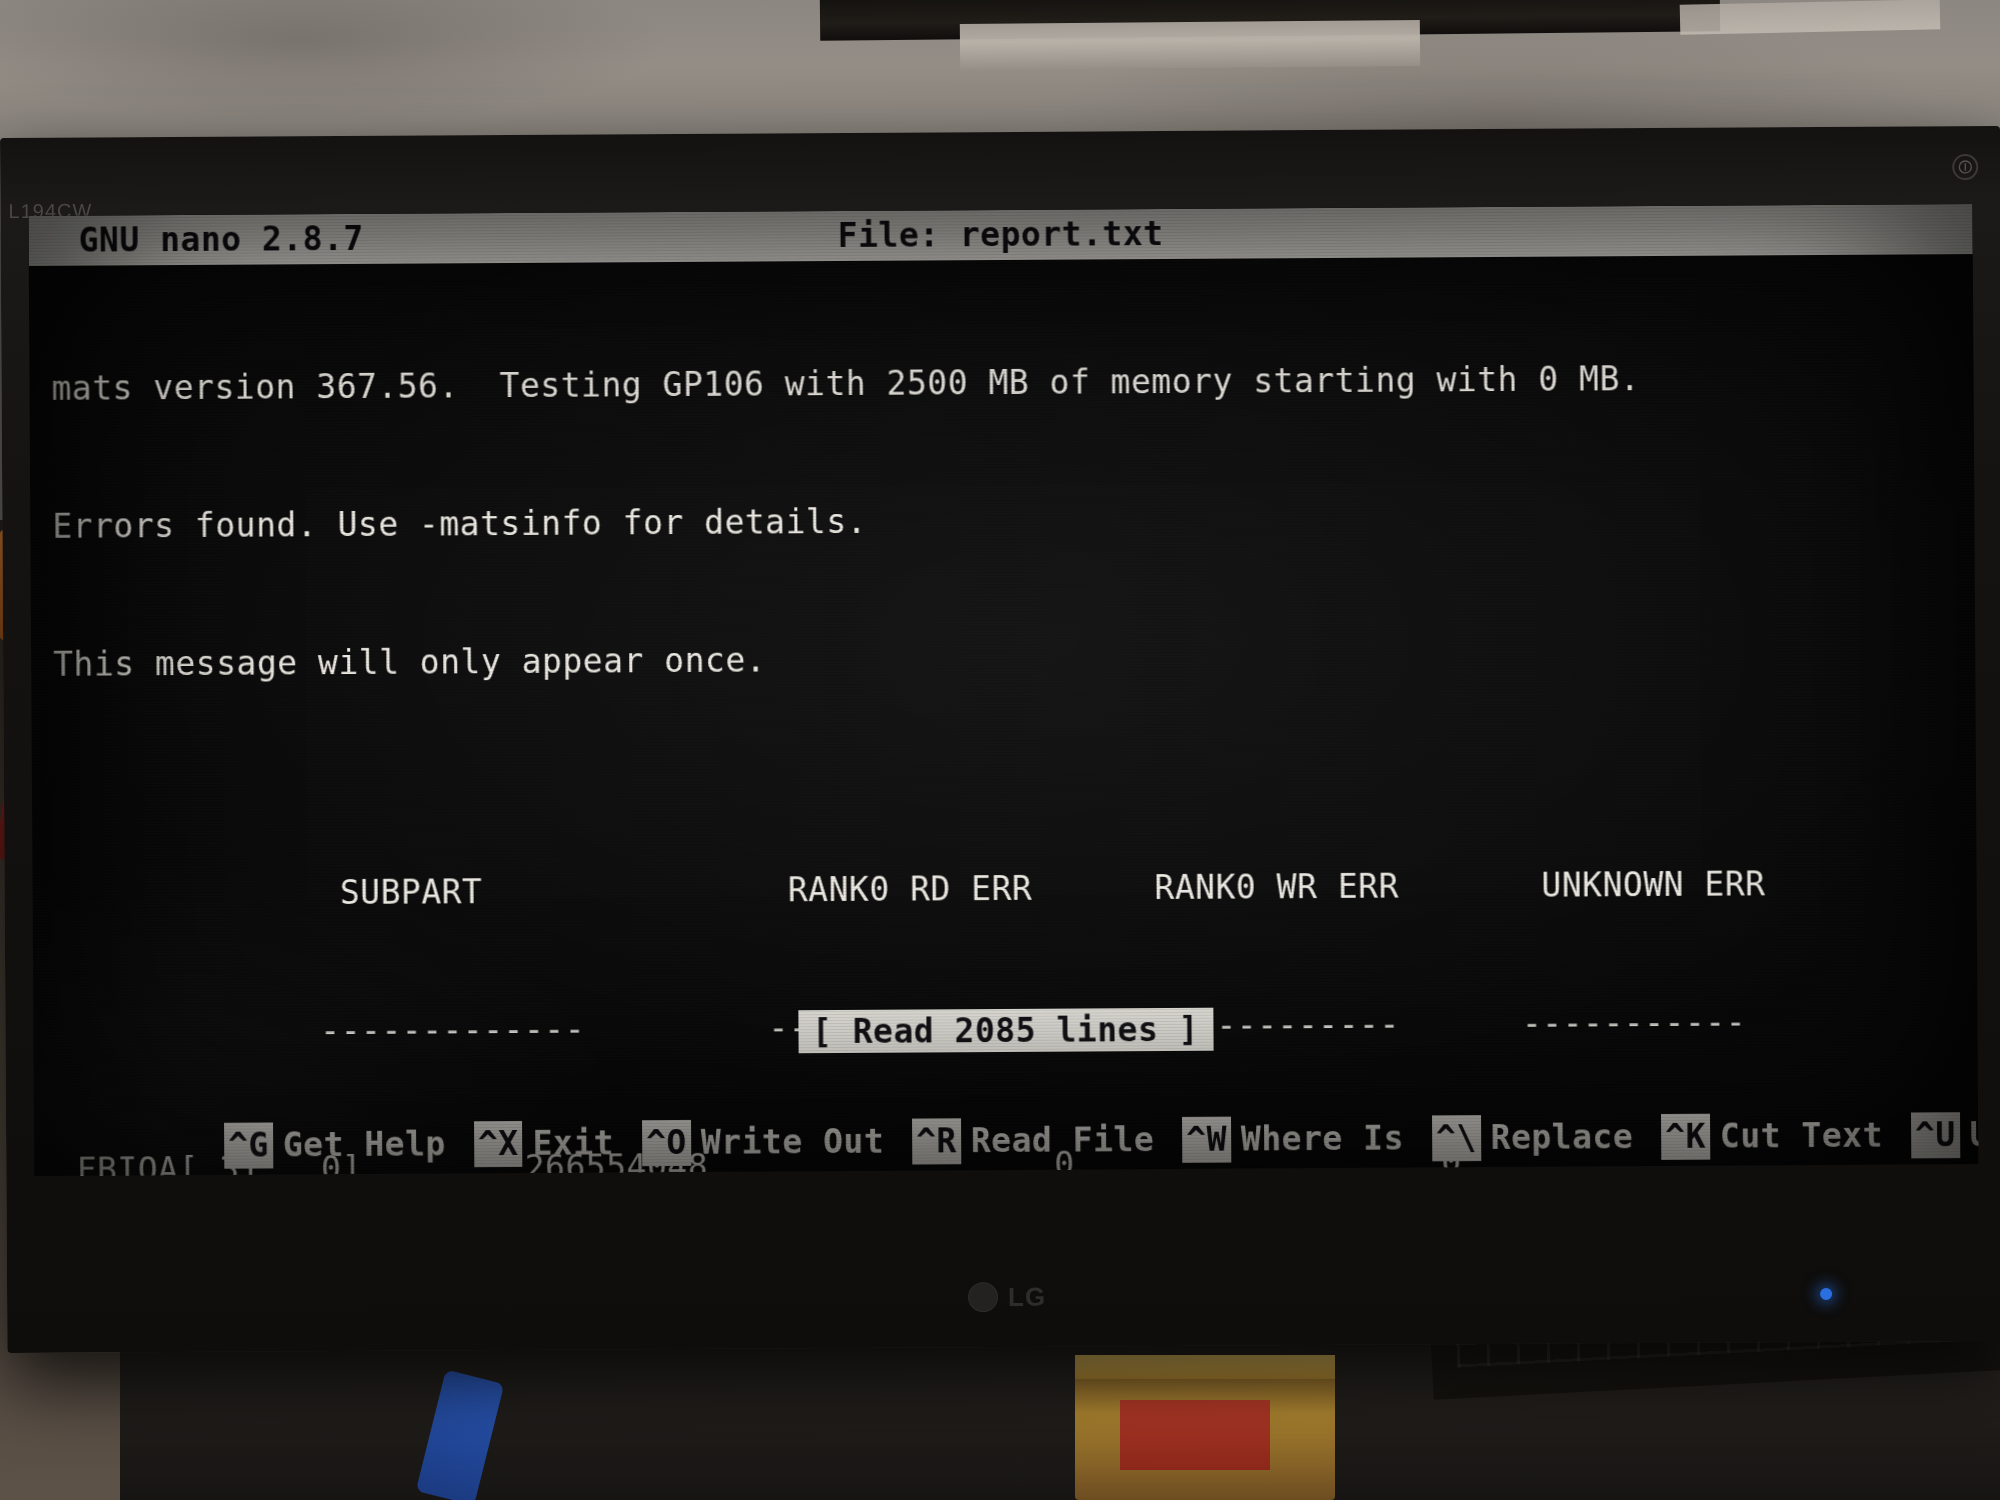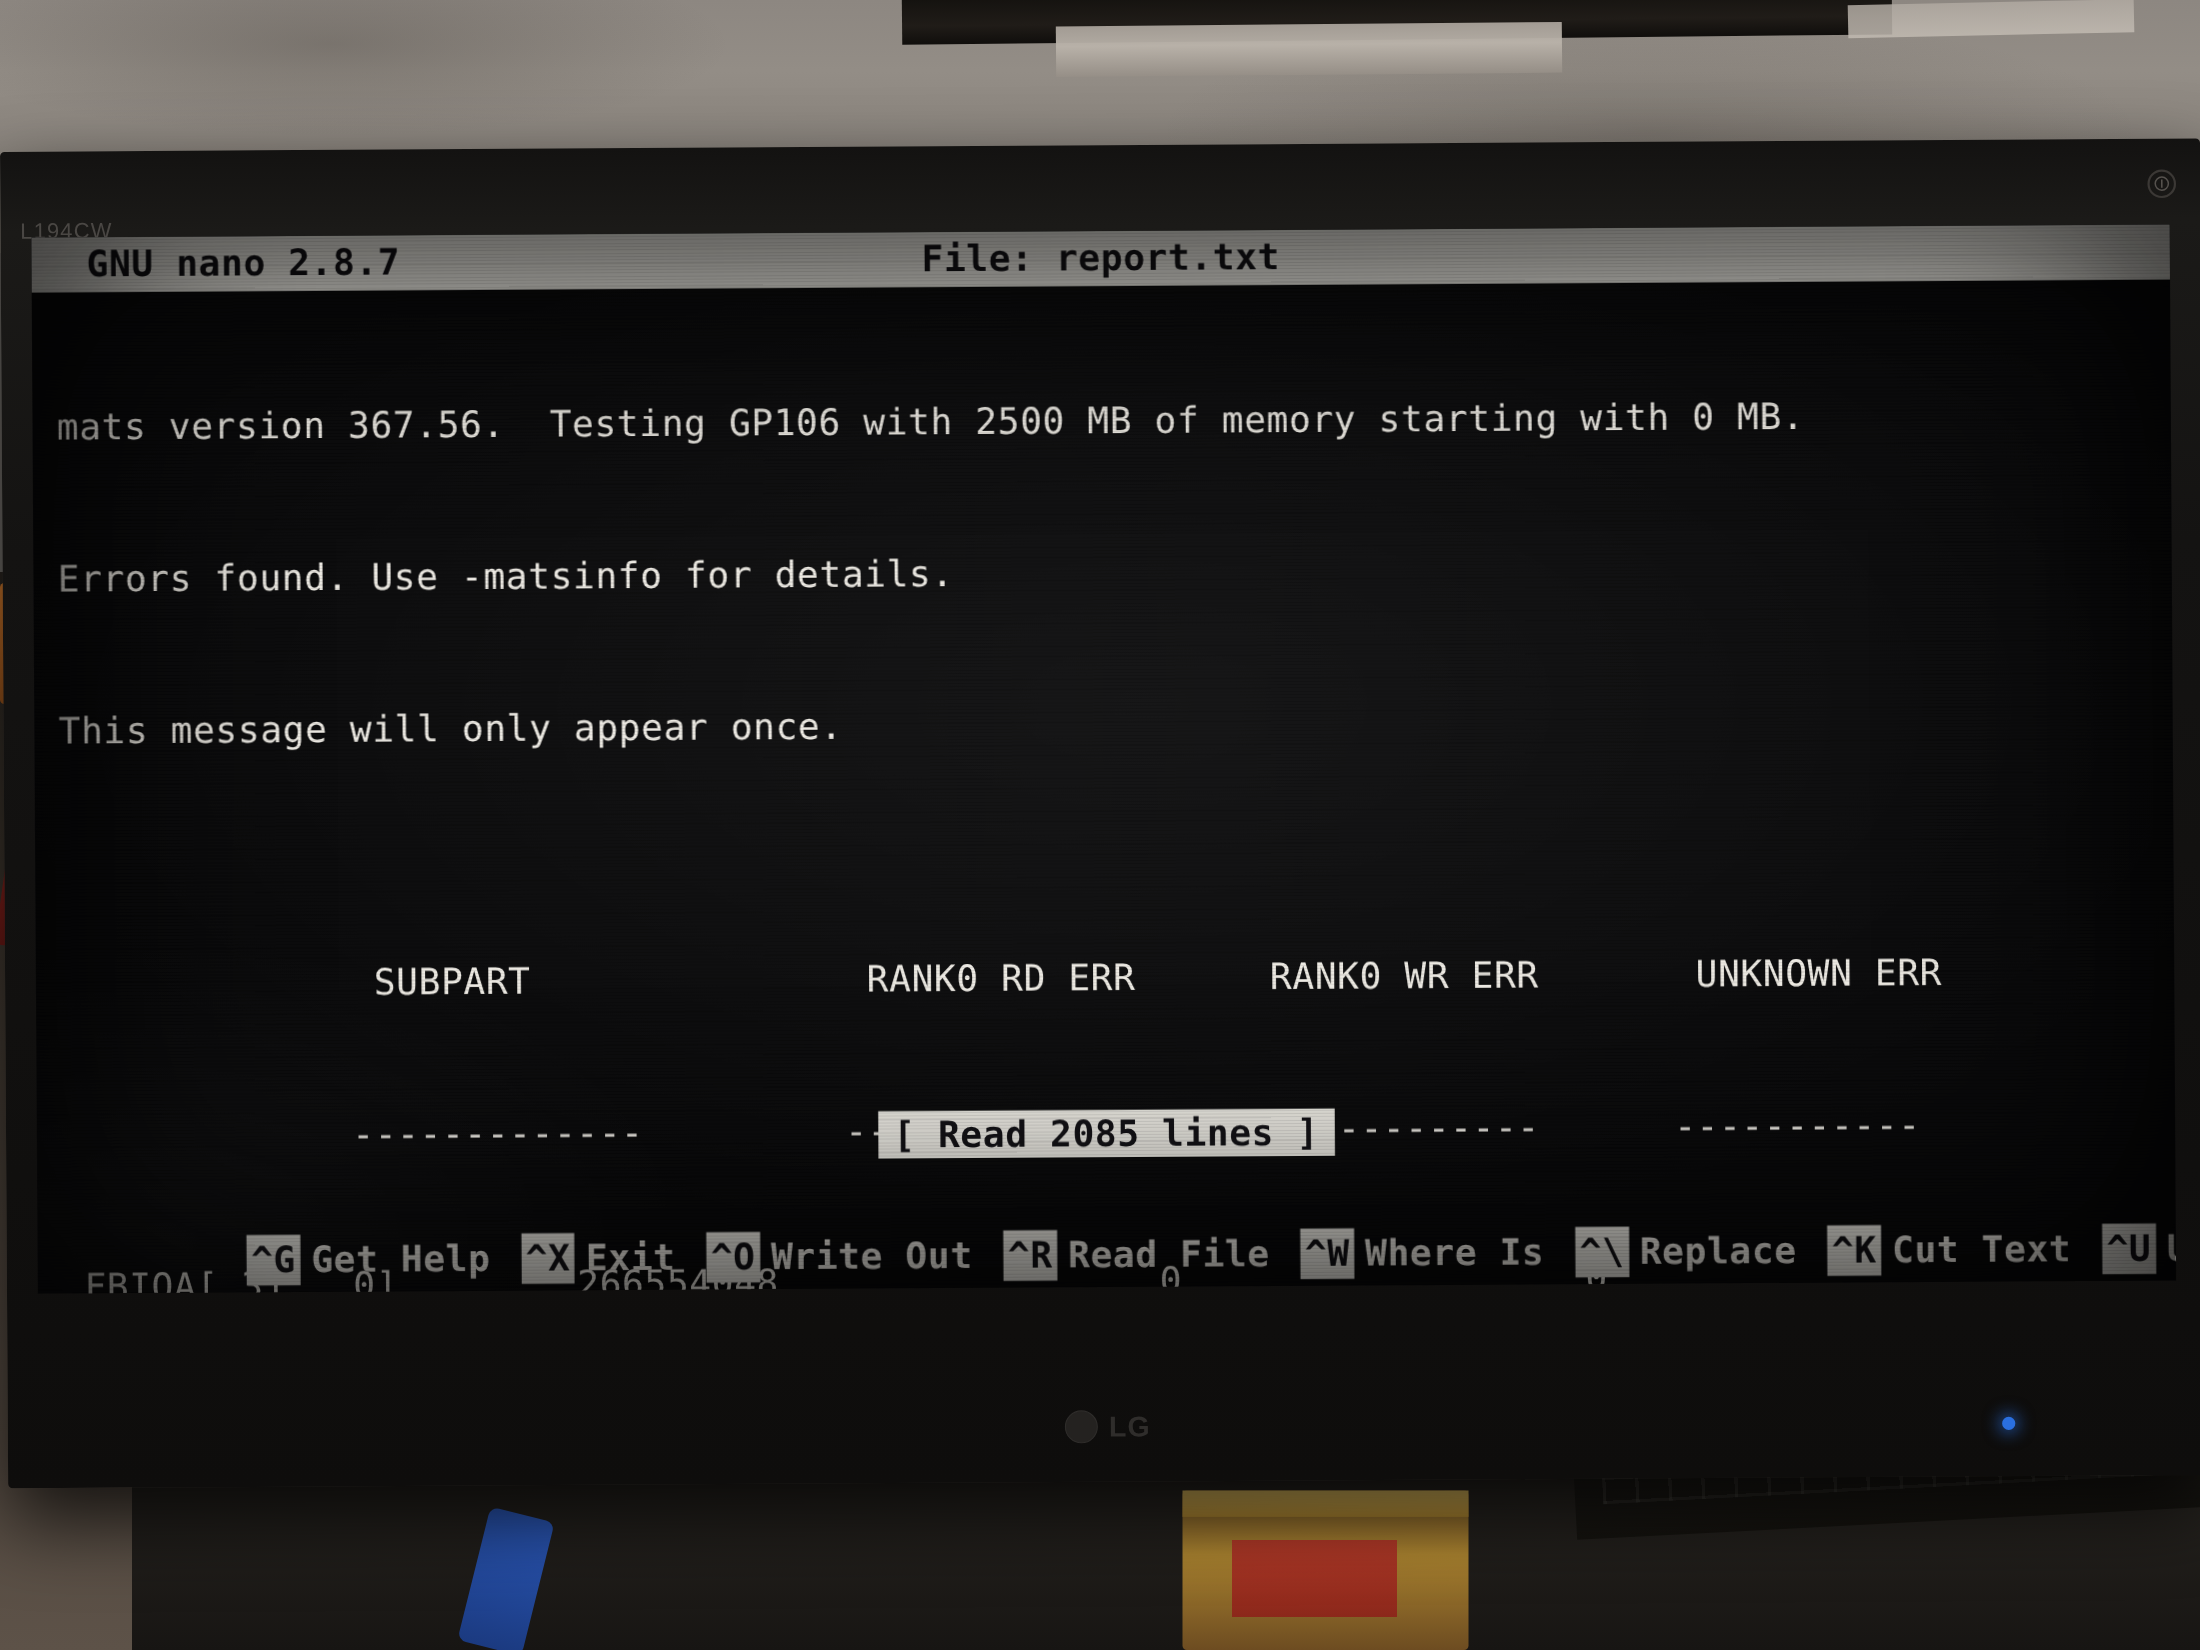--- a/index.html
+++ b/index.html
@@ -125,21 +125,21 @@
     position: absolute;
     left: 0px; top: 132px;
     width: 2000px; height: 1215px;
     background: linear-gradient(180deg,#131211 0%, #1b1a18 6%, #141312 30%, #0e0d0c 100%);
     border-radius: 4px;
     box-shadow: 0 30px 70px rgba(0,0,0,.75);
     transform: rotate(-0.35deg);
     transform-origin: 50% 0%;
   }
   .bezel-top-label {
-    position: absolute; left: 18px; top: 62px;
+    position: absolute; left: 8px; top: 62px;
     font-family: "Liberation Sans", sans-serif;
     font-size: 20px; letter-spacing: 1px;
     color: #4a4744;
   }
   .power-led {
     position: absolute; right: 22px; top: 28px;
     width: 26px; height: 26px; border-radius: 50%;
     border: 2px solid #3b3835;
     color:#56524e; font-size: 18px; text-align:center; line-height:22px;
     font-family:"Liberation Sans",sans-serif;

